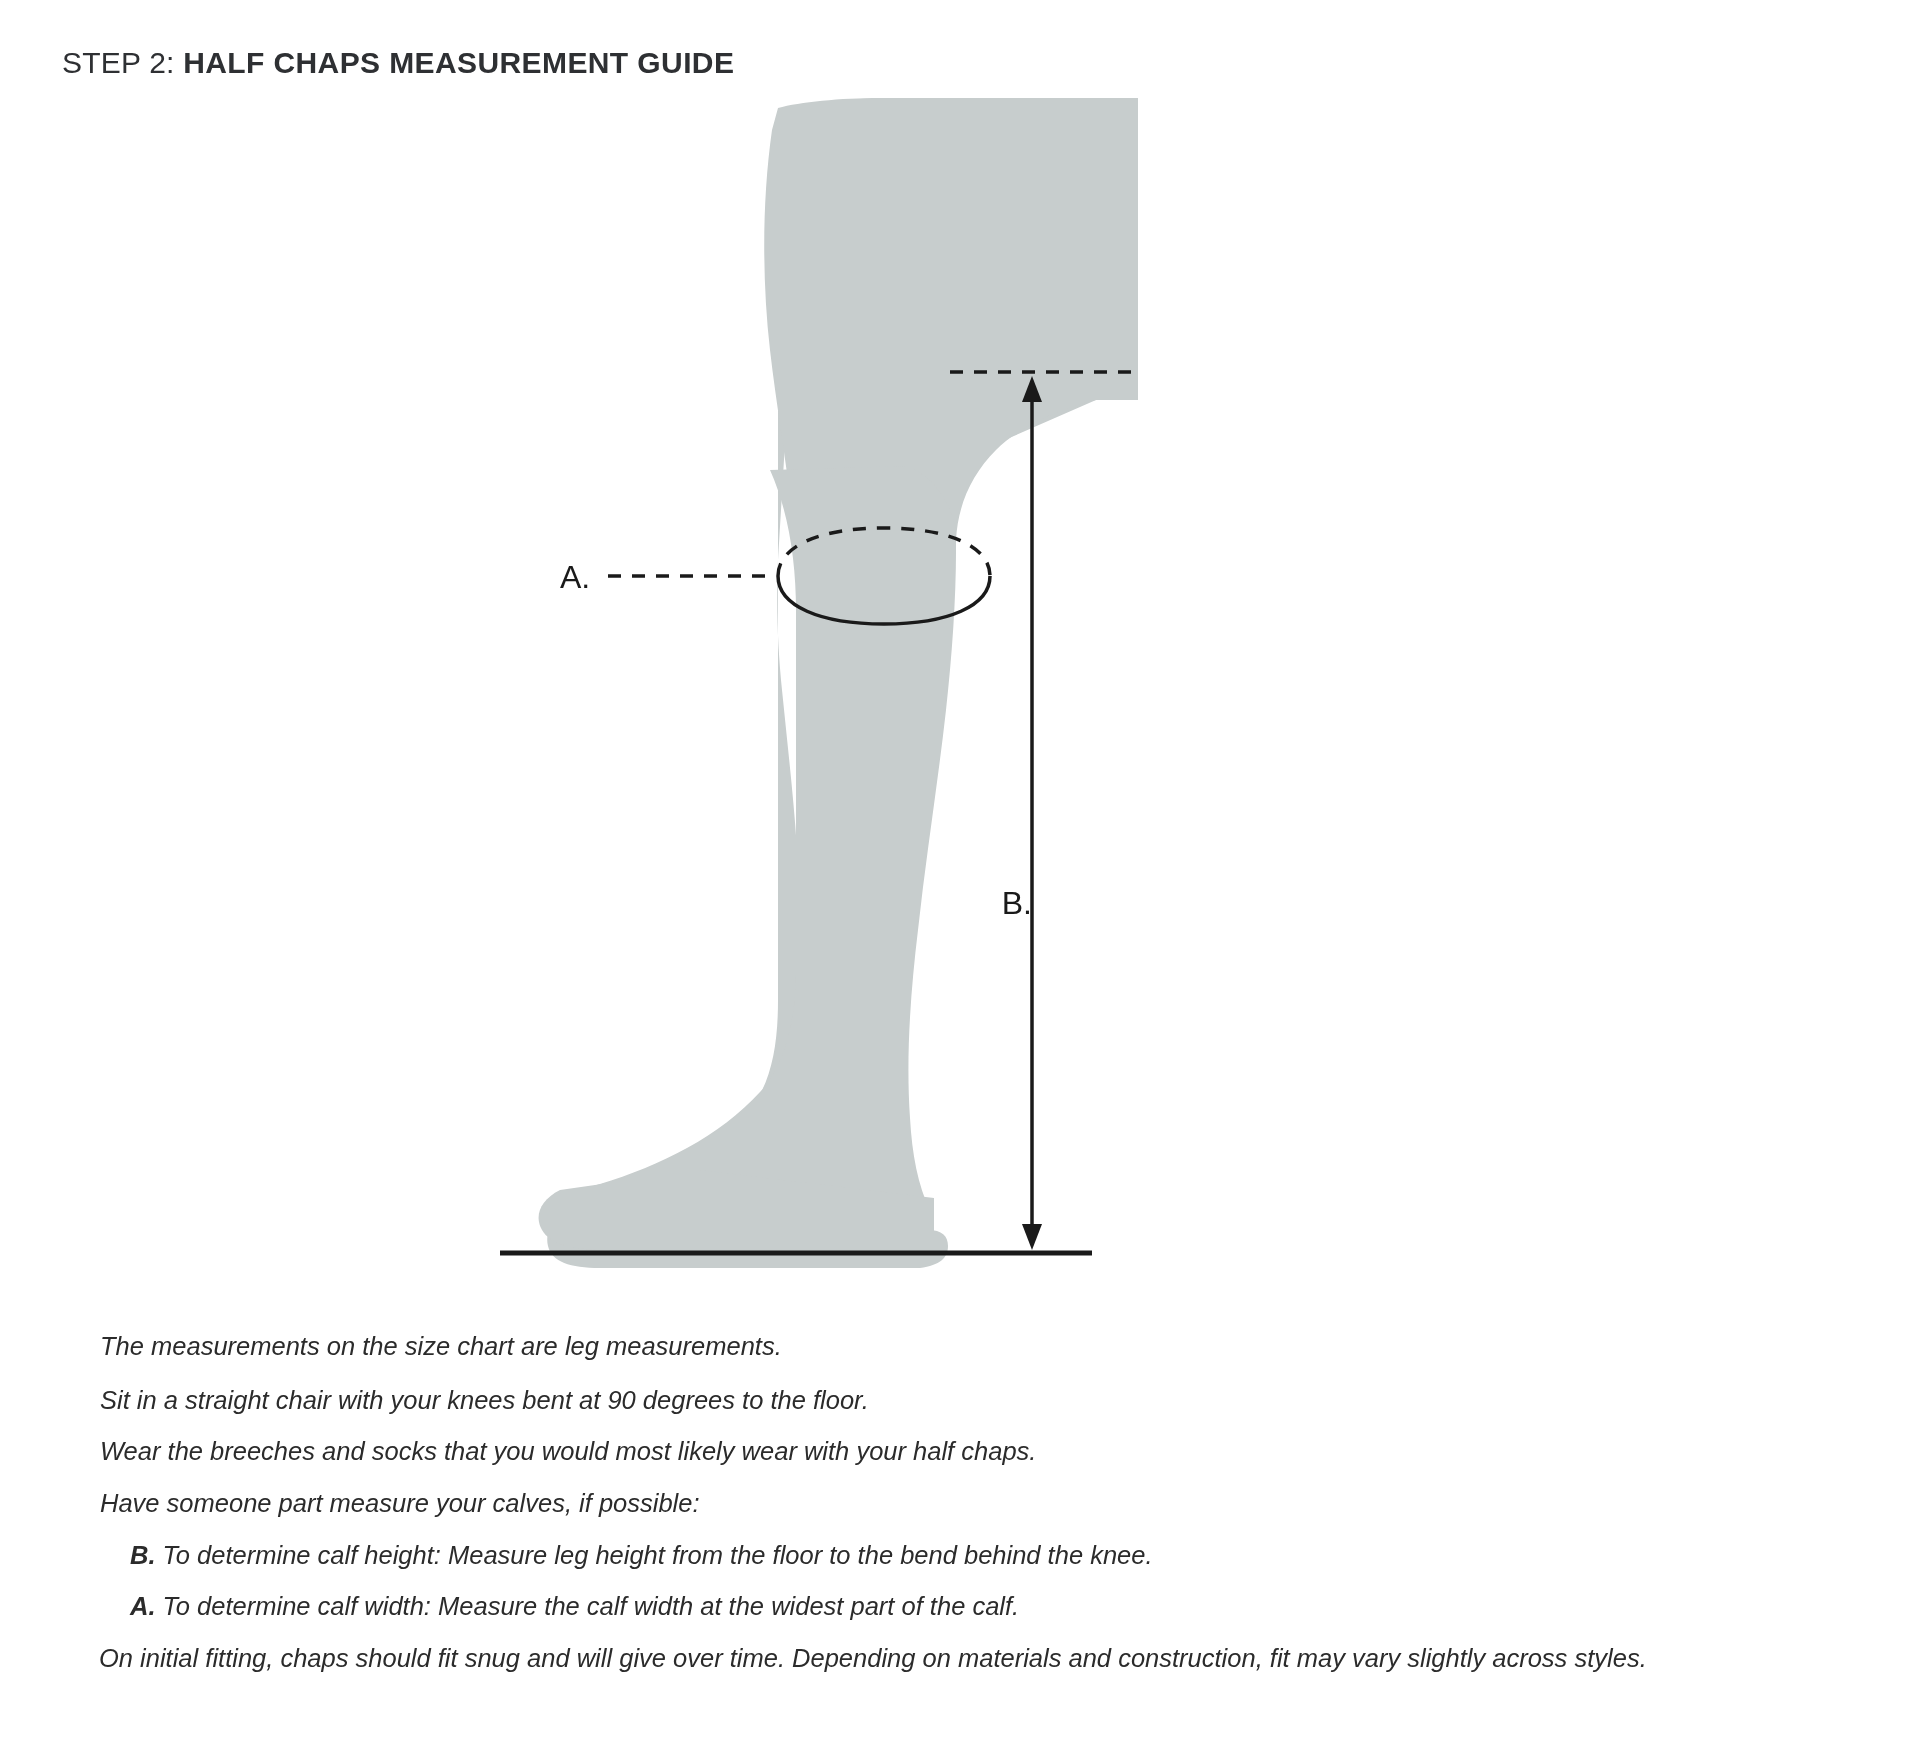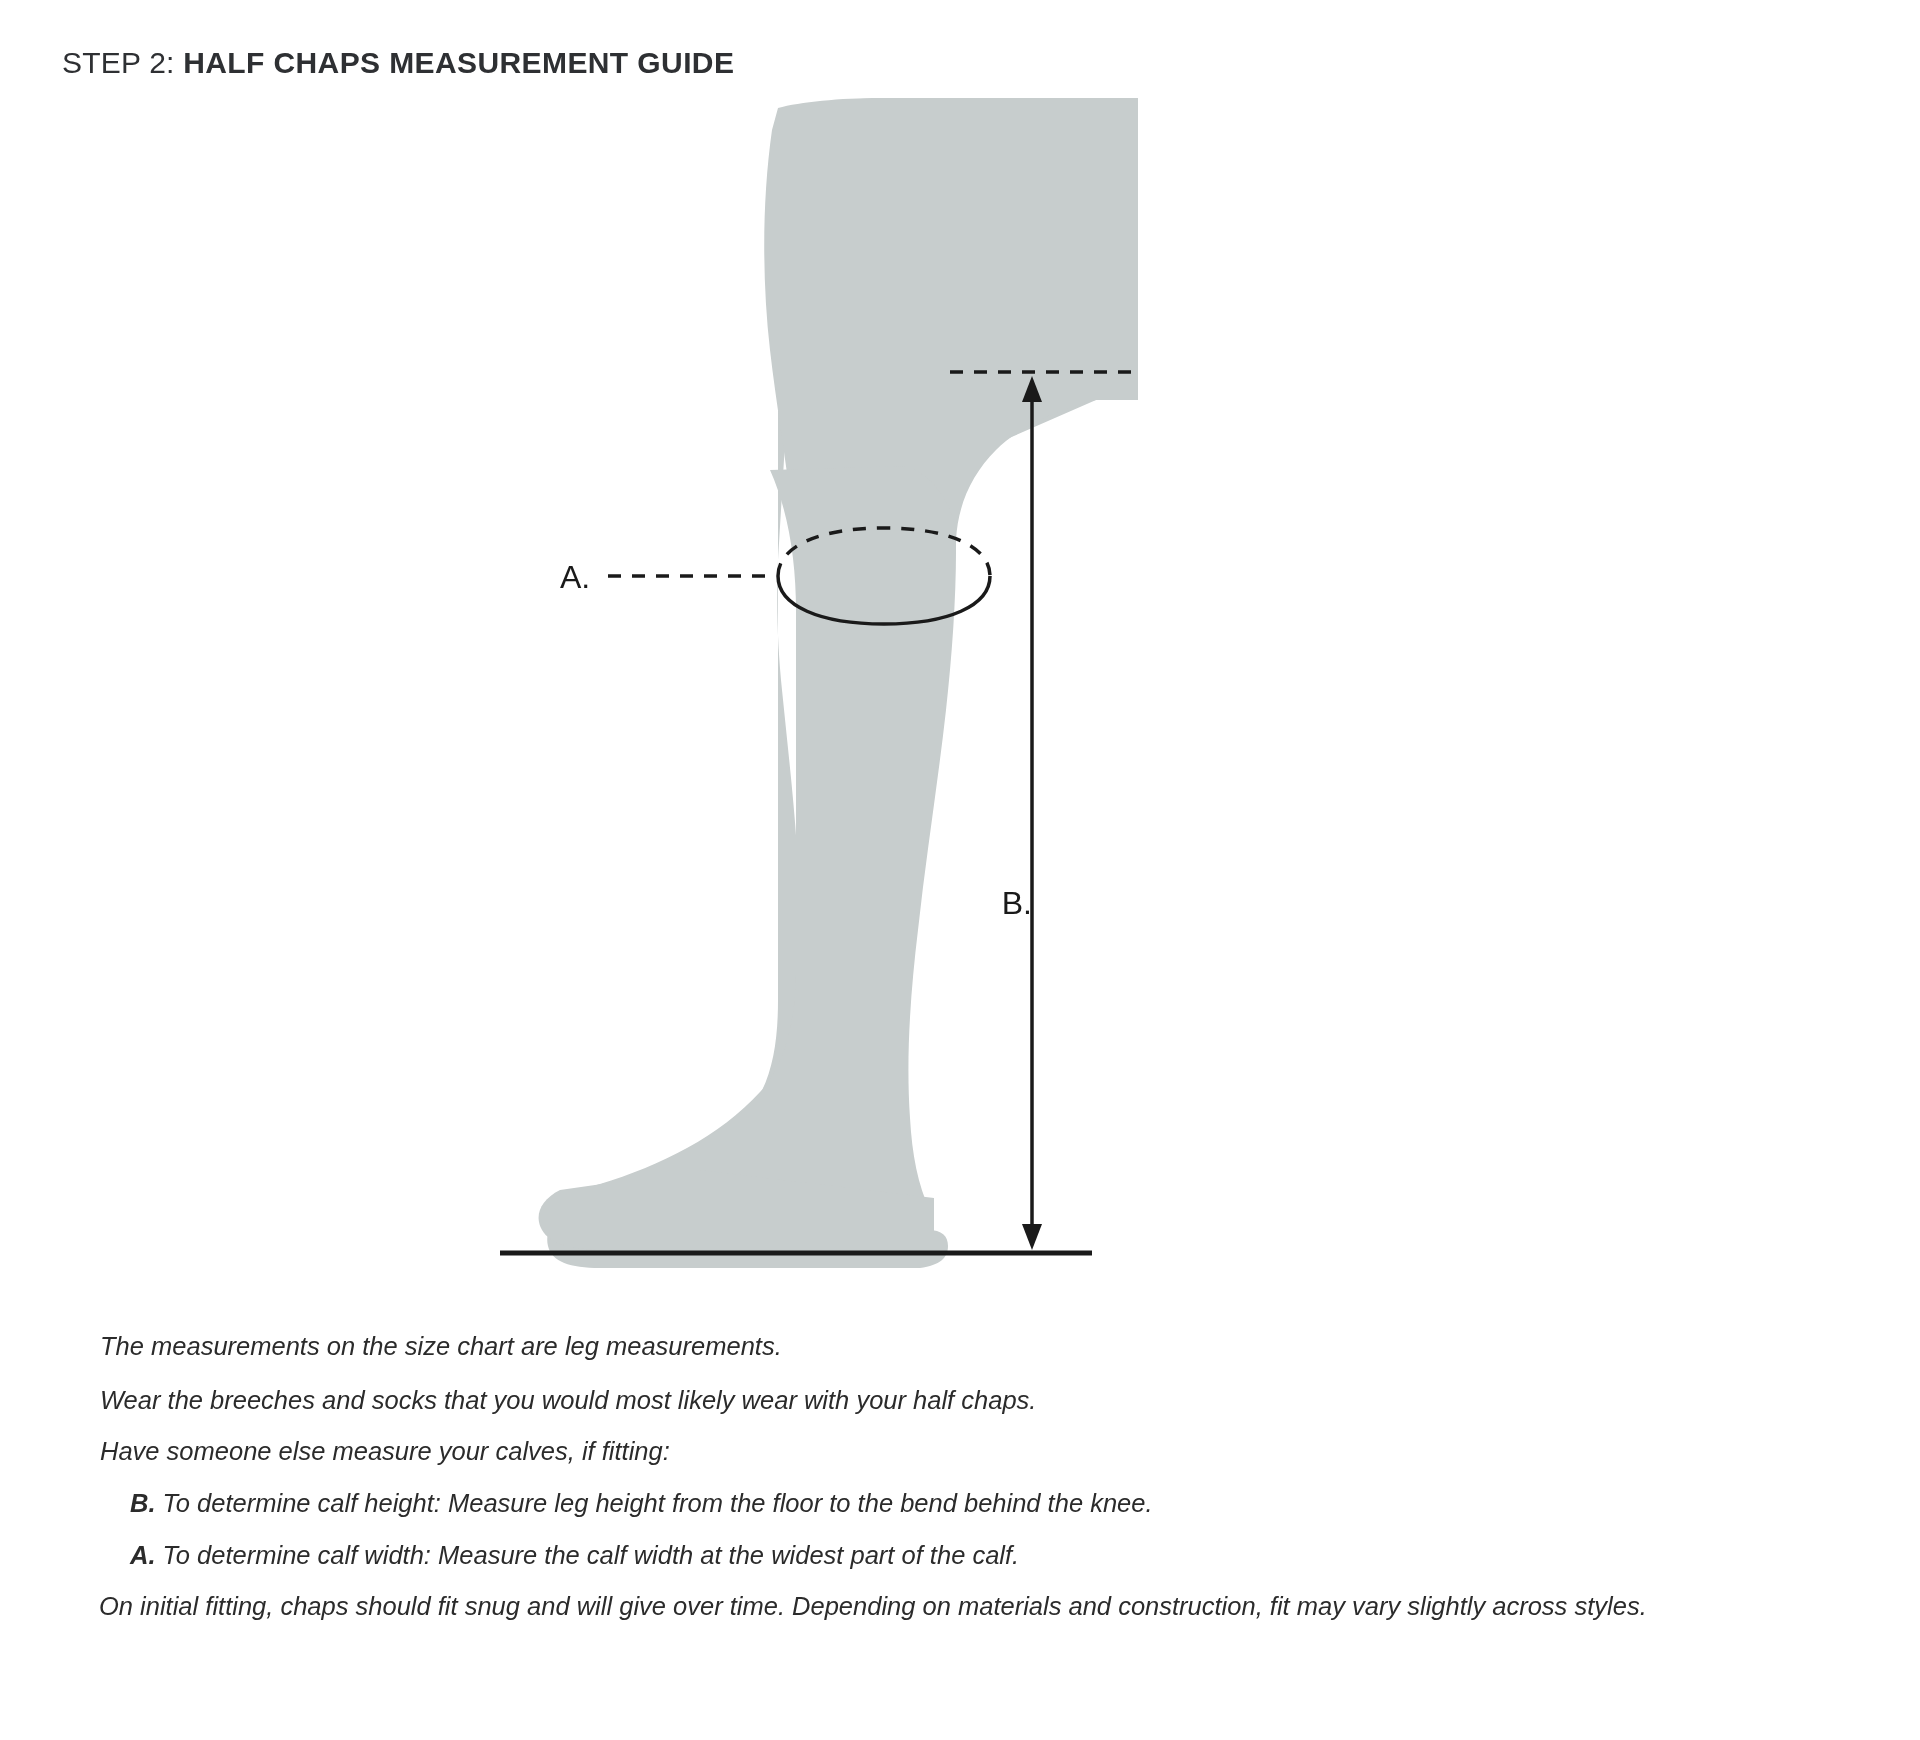--- a/index.html
+++ b/index.html
@@ -201,22 +201,23 @@
         <path d="M 1032 1160 L 1022 1134 L 1042 1134 Z" fill="#1a1a1a"></path>
       </g>
 
       <text x="1032" y="824" text-anchor="end" font-family="Liberation Sans, sans-serif" font-size="32" fill="#1a1a1a">B.</text>
 
     </svg>
   </div>
 
   <div class="notes">
     <p class="lead">The measurements on the size chart are leg measurements.</p>
+    <p class="tight">Sit in a straight chair with your knees bent at 90 degrees to the floor.</p>
     <p class="tight">Wear the breeches and socks that you would most likely wear with your half chaps.</p>
-    <p class="tight">Have someone else measure your calves, if fitting:</p>
+    <p class="tight">Have someone part measure your calves, if possible:</p>
     <p class="tight indent">
       <span class="lbl">B.</span>
       <span>To determine calf height: Measure leg height from the floor to the bend behind the knee.</span>
     </p>
     <p class="tight indent">
       <span class="lbl">A.</span>
       <span>To determine calf width: Measure the calf width at the widest part of the calf.</span>
     </p>
     <p class="last">On initial fitting, chaps should fit snug and will give over time. Depending on materials and construction, fit may vary slightly across styles.</p>
   </div>

